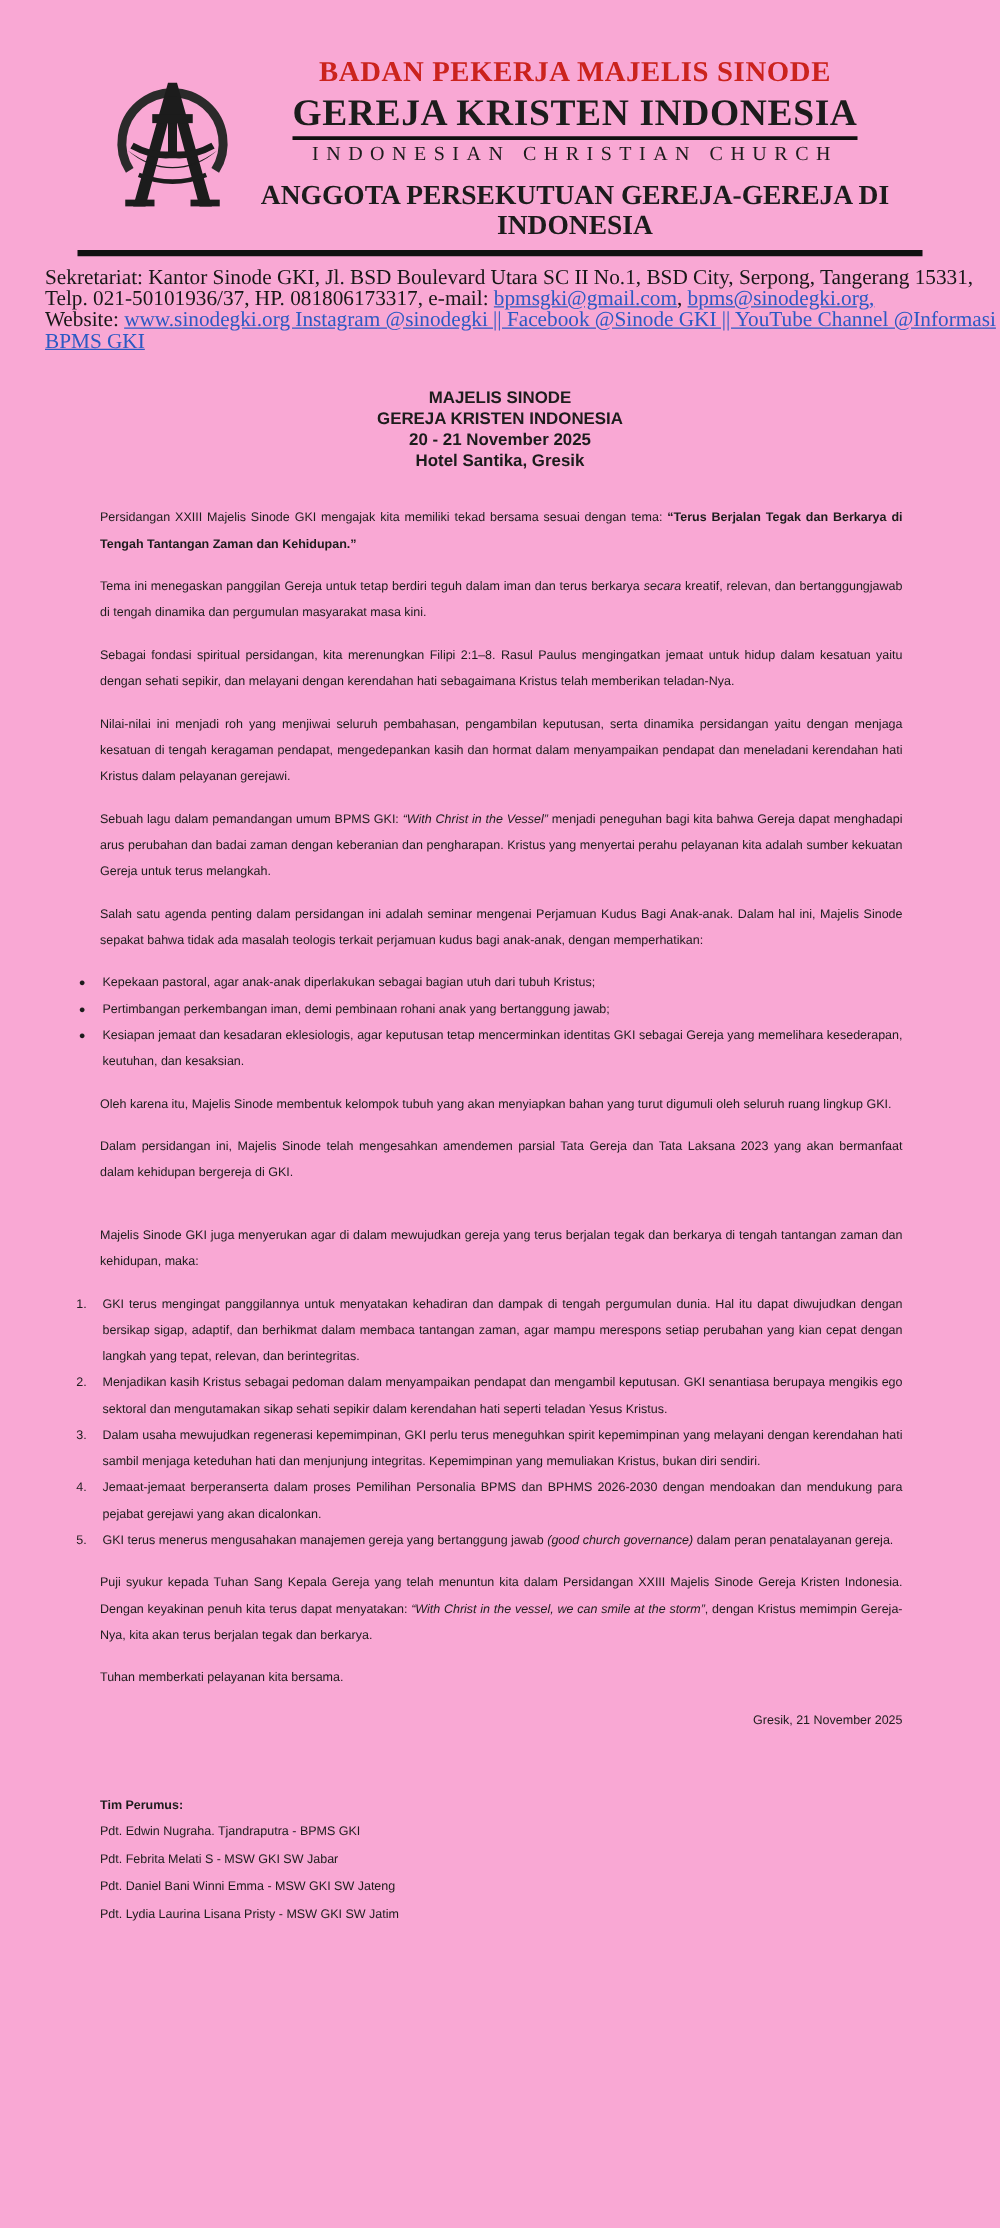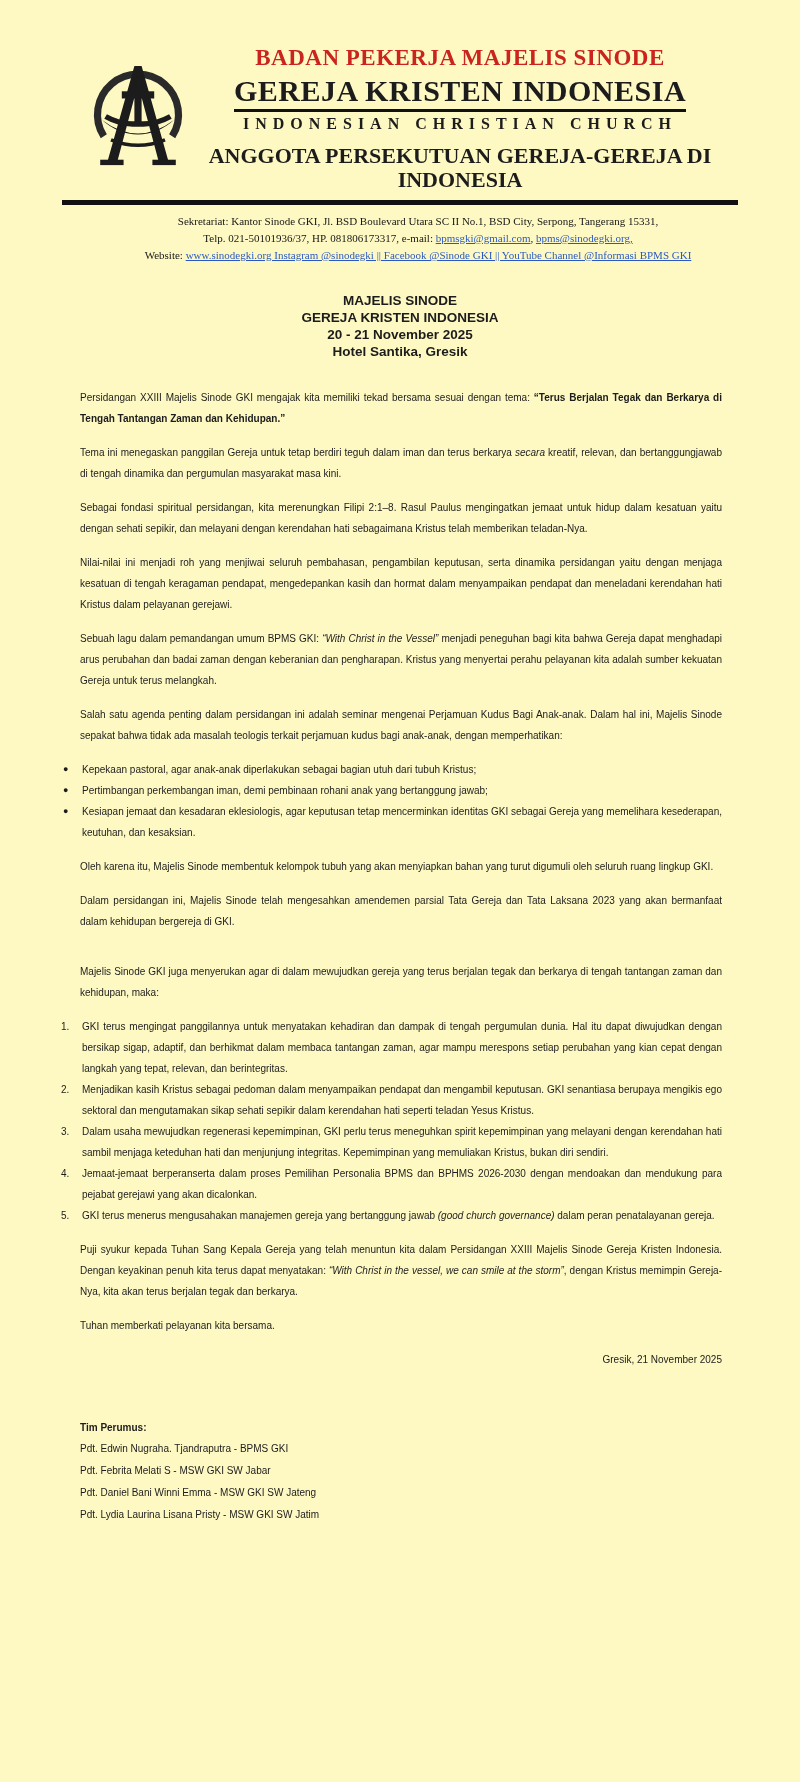--- a/index.html
+++ b/index.html
@@ -2,21 +2,21 @@
 <html><head>
 <meta charset="utf-8">
 <style>
   * { box-sizing: border-box; }
   html, body { margin: 0; padding: 0; background: #e8e8e8; }
   .page {
     position: relative;
     width: 800px;
     height: 1782px;
     margin: 0 auto;
-    background: #fef9c3;
+    background: #f9a8d4;
     color: #1c1c1c;
     font-family: "Liberation Sans", sans-serif;
     overflow: hidden;
   }
   
   .letterhead { position: relative; padding-top: 44px; }
   .logo-wrap {
     position: absolute;
     left: 84px; top: 52px;
     width: 108px; height: 120px;
@@ -38,40 +38,40 @@
     font-size: 30px;
     font-weight: 700;
     letter-spacing: 0.5px;
     line-height: 34px;
     border-bottom: 3px solid #111;
     padding-bottom: 1px;
     margin-top: 2px;
   }
   .head-line3 {
     font-size: 16px;
-    font-weight: 700;
+    font-weight: 400;
     letter-spacing: 6px;
     line-height: 20px;
     margin-top: 2px;
   }
   .head-line4 {
     font-size: 22px;
     font-weight: 700;
     line-height: 24px;
     margin-top: 10px;
   }
   .head-rule {
     height: 5px;
     background: #111;
     margin: 8px 62px 8px 62px;
   }
   .secretariat {
-    text-align: center;
+    text-align: left;
     font-family: "Liberation Serif", serif;
-    font-size: 11px;
+    font-size: 17px;
     line-height: 17px;
     color: #171717;
     padding-left: 36px;
   }
   .secretariat a, .link {
     color: #2B59C3;
     text-decoration: underline;
     cursor: pointer;
   }
   

